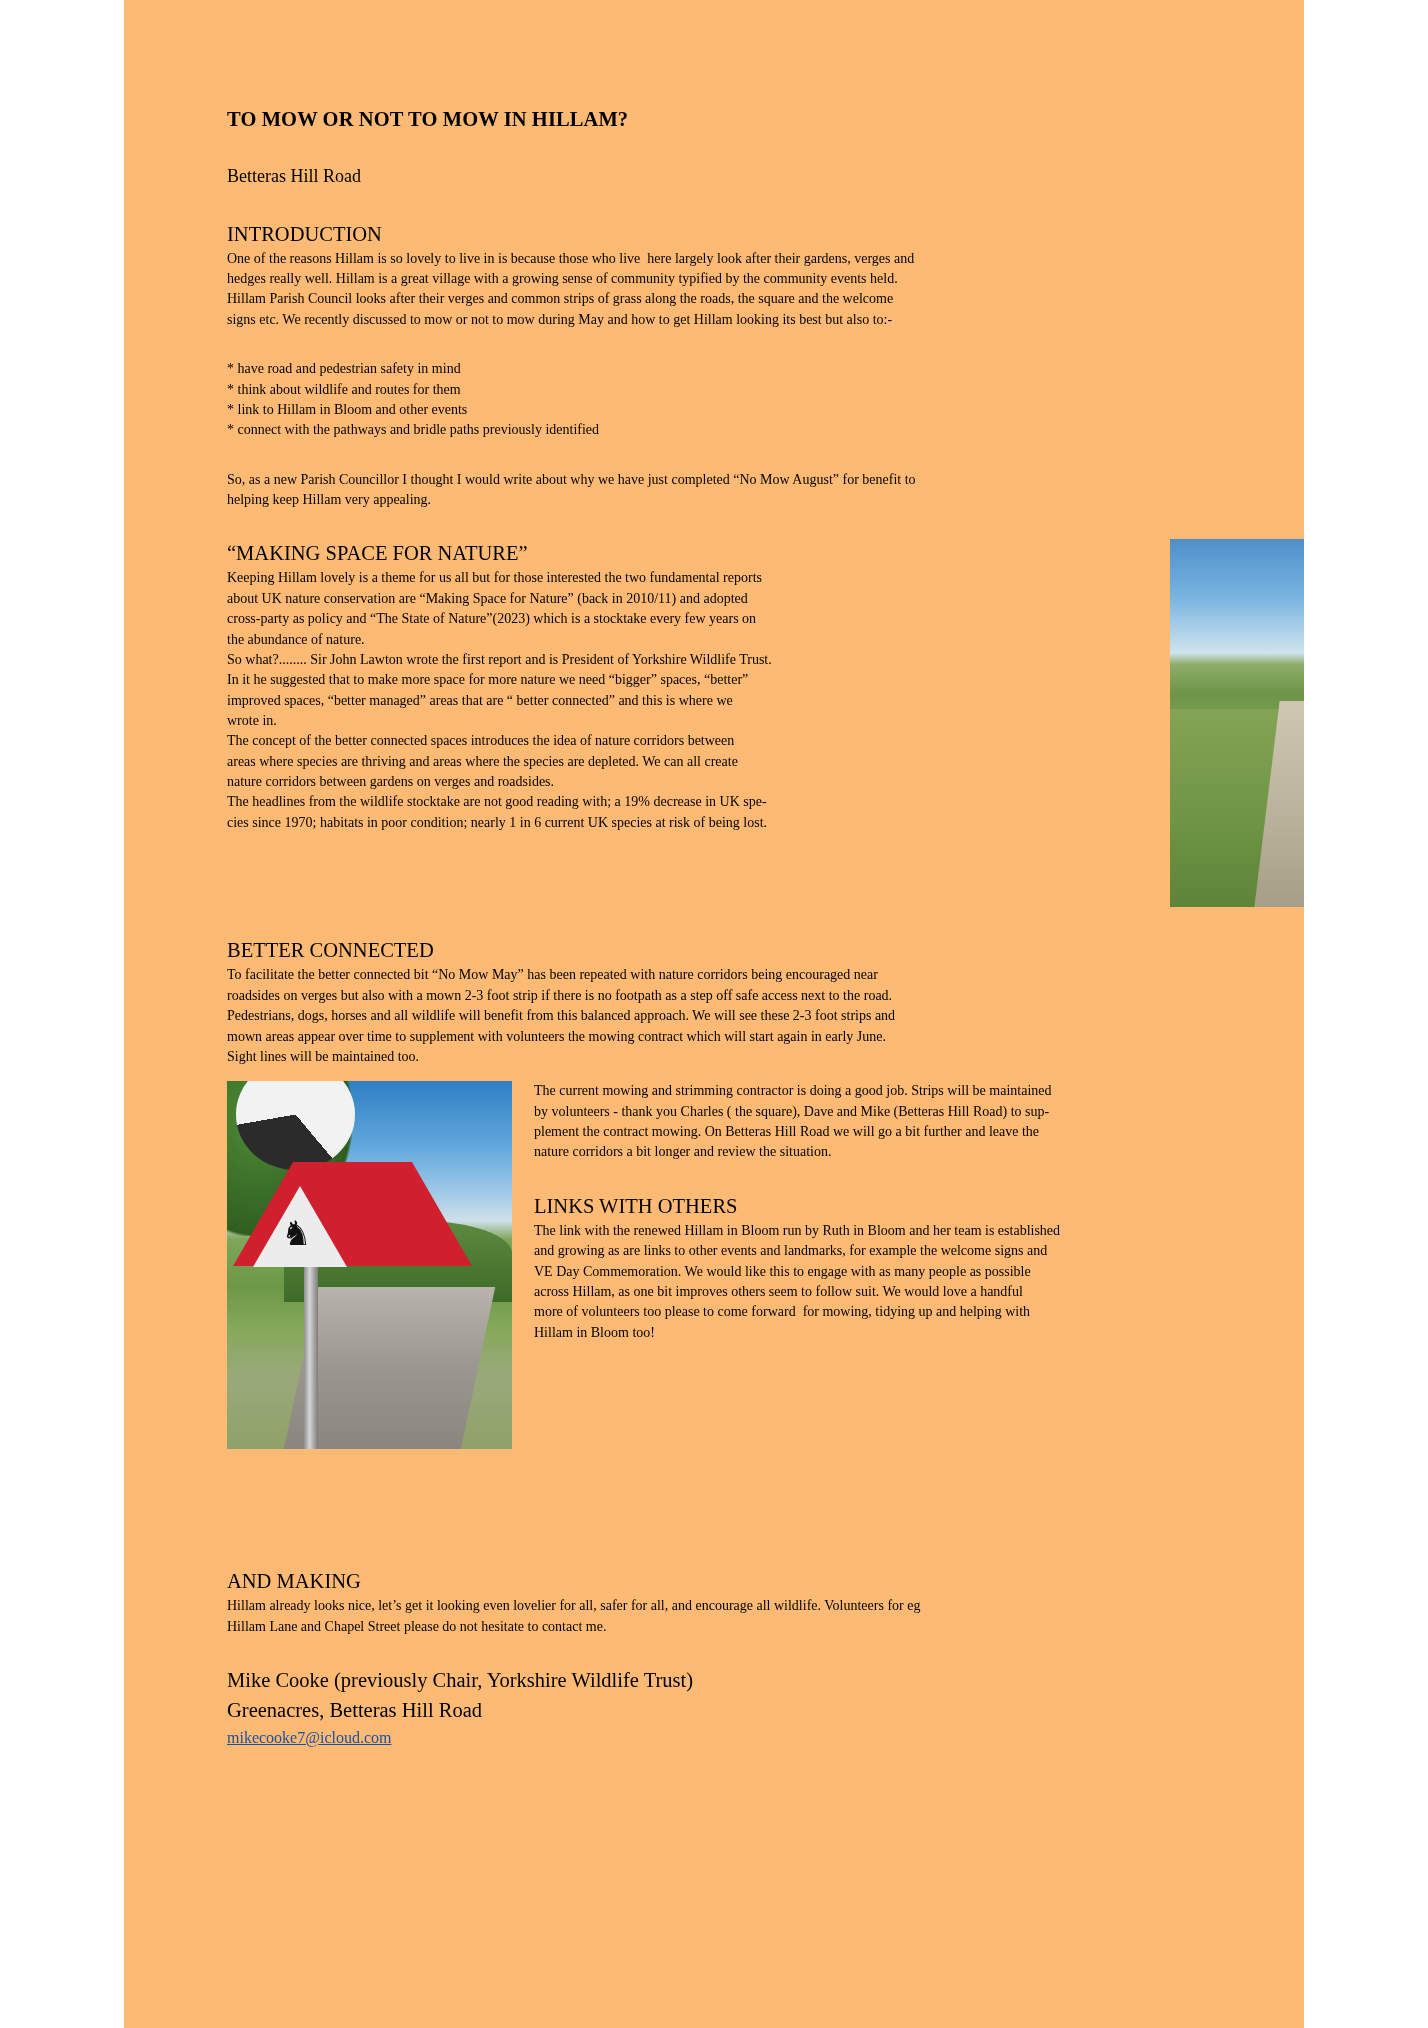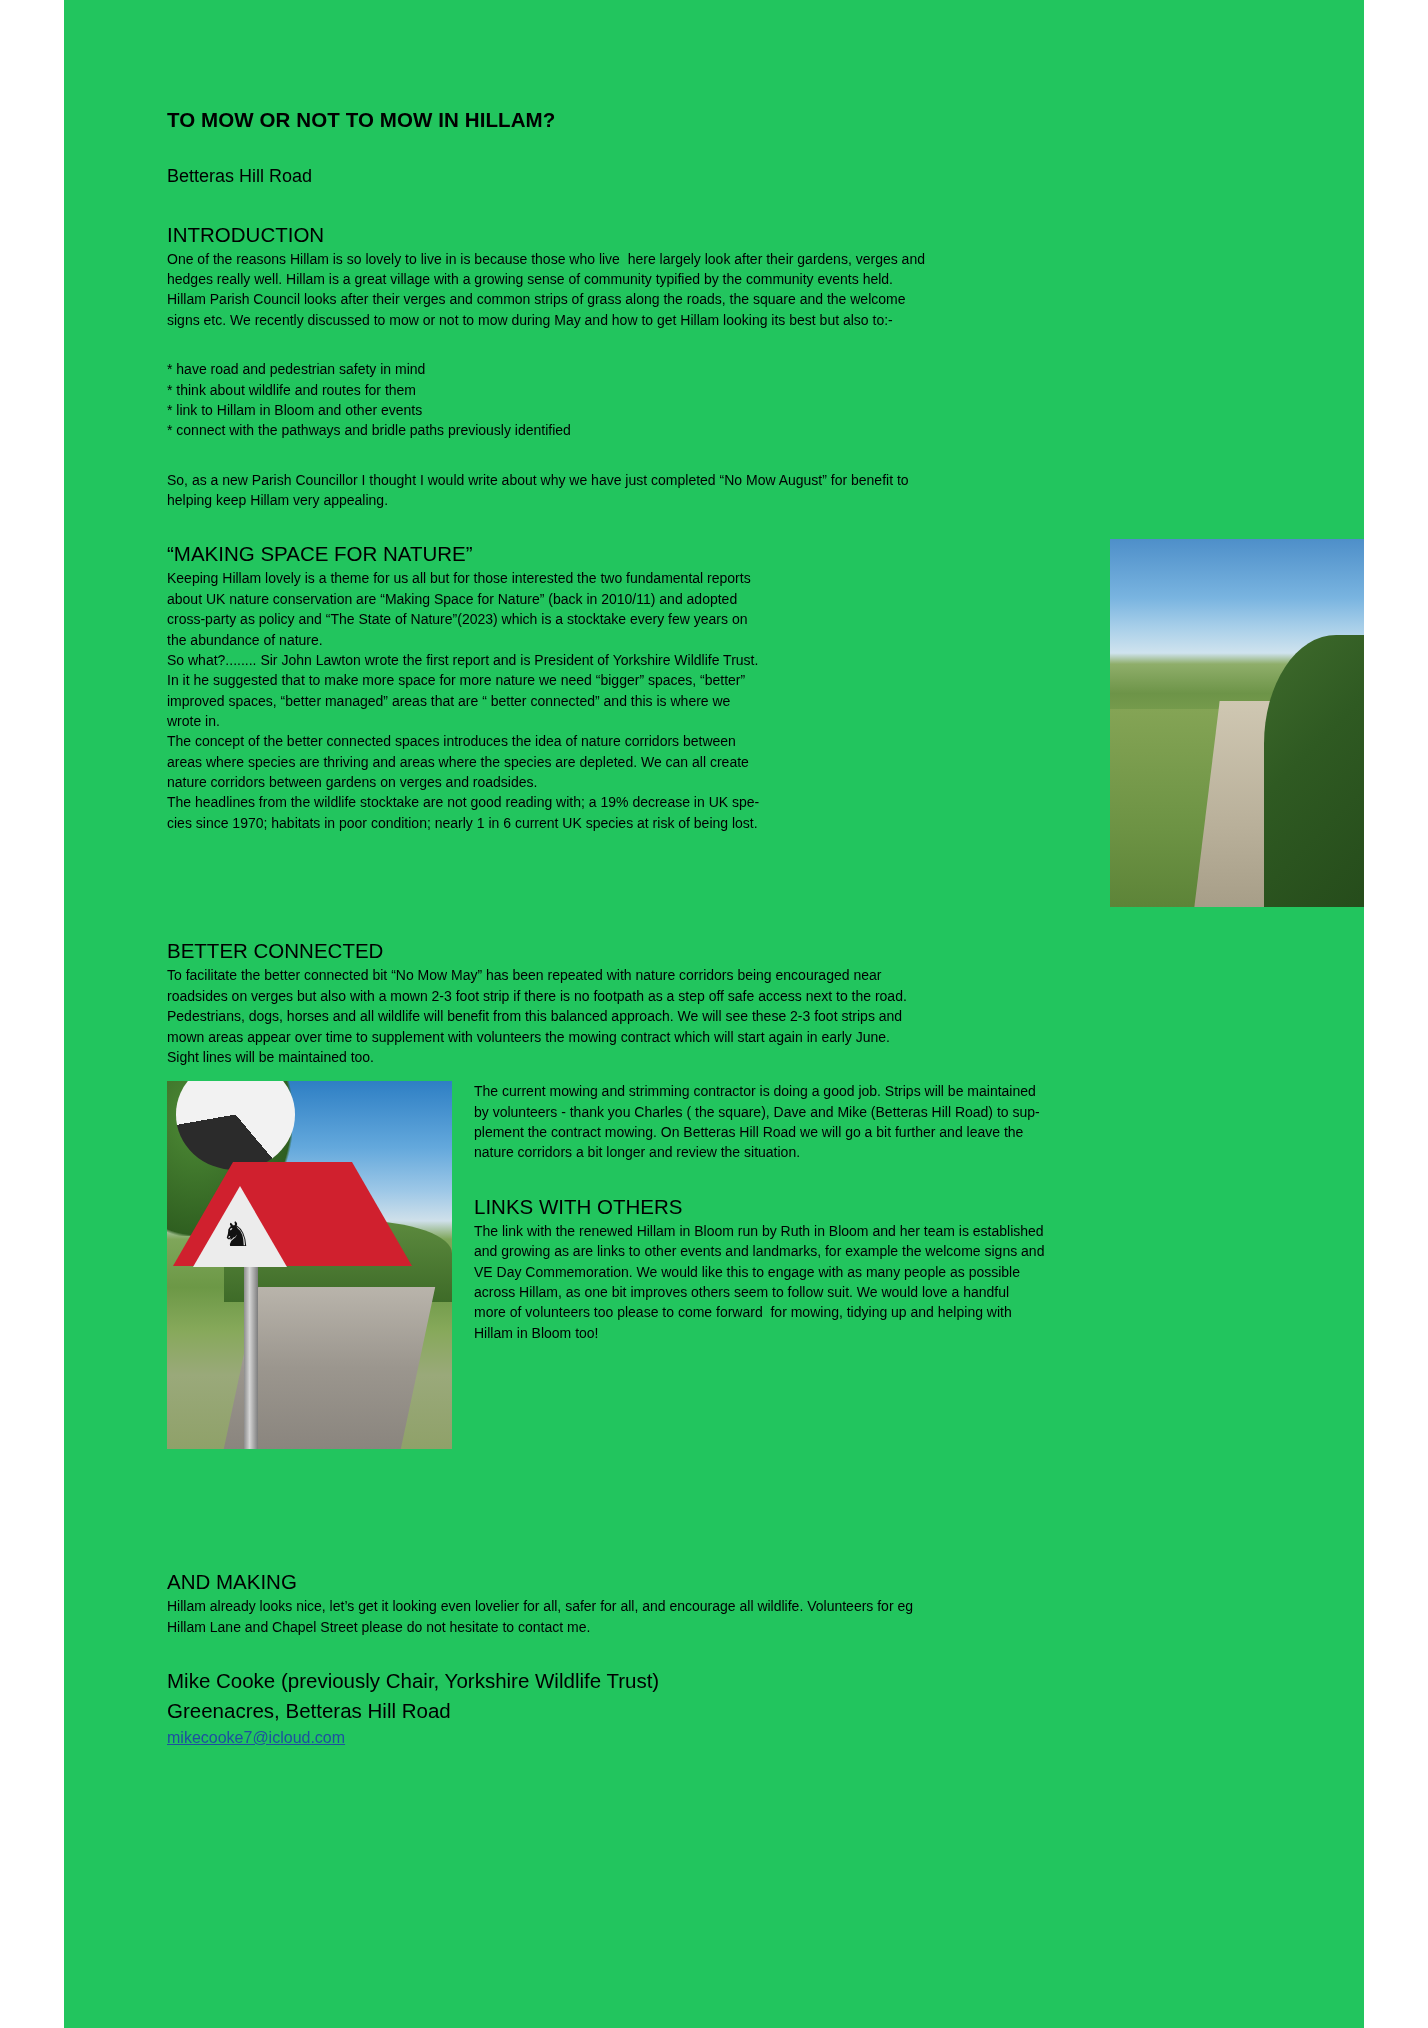--- a/index.html
+++ b/index.html
@@ -3,25 +3,25 @@
 <meta charset="utf-8">
 <title>To Mow or Not to Mow in Hillam</title>
 <style>
   html, body {
     margin: 0;
     padding: 0;
     background: #ffffff;
   }
   .page {
     position: relative;
-    width: 1300px;
+    width: 1180px;
     height: 2028px;
     margin: 0 auto;
-    background: #22c55e;
-    font-family: Liberation Sans, sans-serif;
+    background: #fdba74;
+    font-family: Liberation Serif, serif;
     color: #000000;
     overflow: hidden;
   }
   .content {
     position: absolute;
     left: 103px;
     top: 105px;
     width: 1222px;
   }
   .doc-title {

